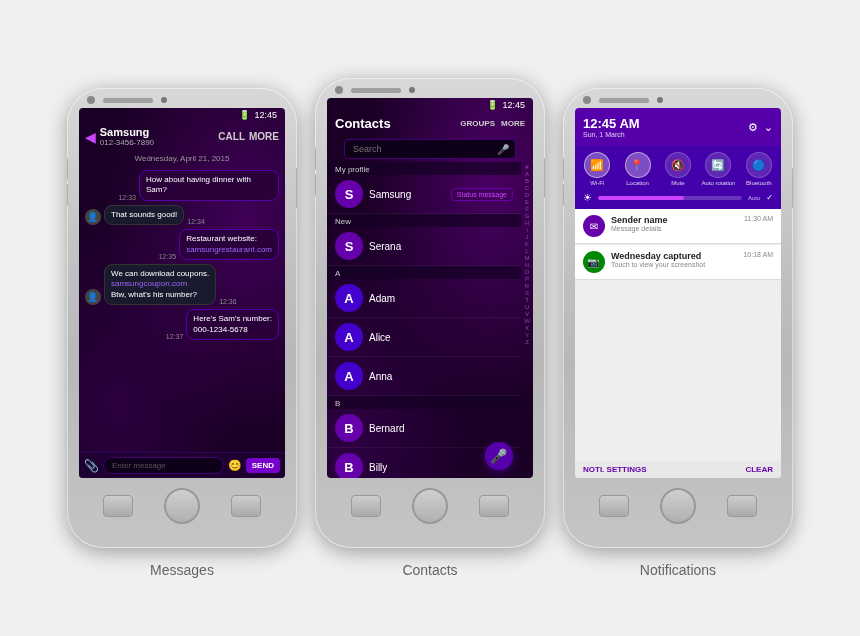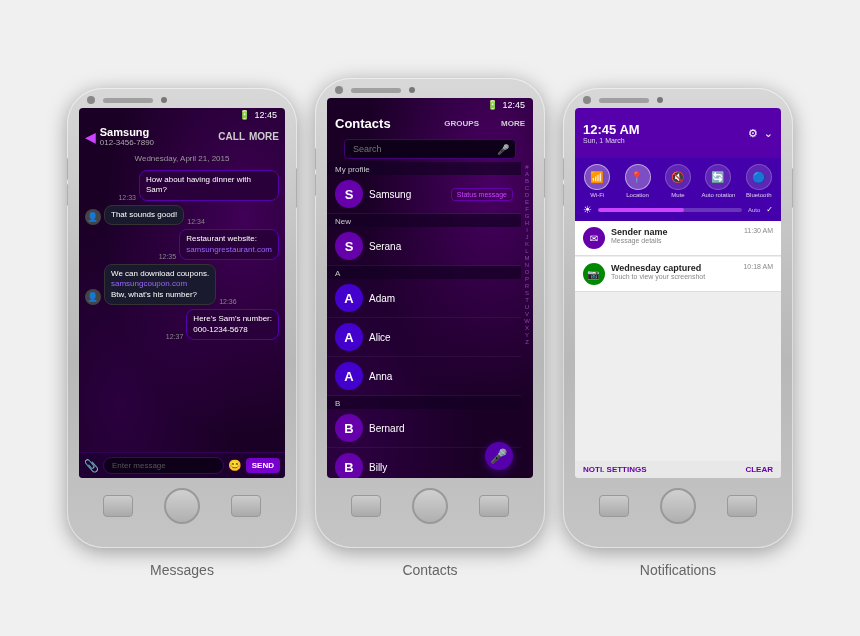--- a/index.html
+++ b/index.html
@@ -330,21 +330,21 @@
       position: relative;
       z-index: 2;
     }
     .contacts-title {
       color: #fff;
       font-size: 13px;
       font-weight: bold;
     }
     .contacts-header-btns {
       display: flex;
-      gap: 22px;
+      gap: 6px;
     }
     .contacts-header-btn {
       color: #ccc;
       font-size: 8px;
       font-weight: bold;
     }
     .contacts-search {
       margin: 3px 17px;
       position: relative;
       z-index: 2;
@@ -451,21 +451,21 @@
     
     .notif-screen {
       background: #f5f5f5;
       height: 100%;
       display: flex;
       flex-direction: column;
       overflow: hidden;
     }
     .notif-top-bar {
       background: #5500aa;
-      padding: 14px 8px;
+      padding: 8px 8px;
       display: flex;
       align-items: center;
       justify-content: space-between;
     }
     .notif-time-large {
       color: #fff;
       font-size: 13px;
       font-weight: bold;
     }
     .notif-date-small {

